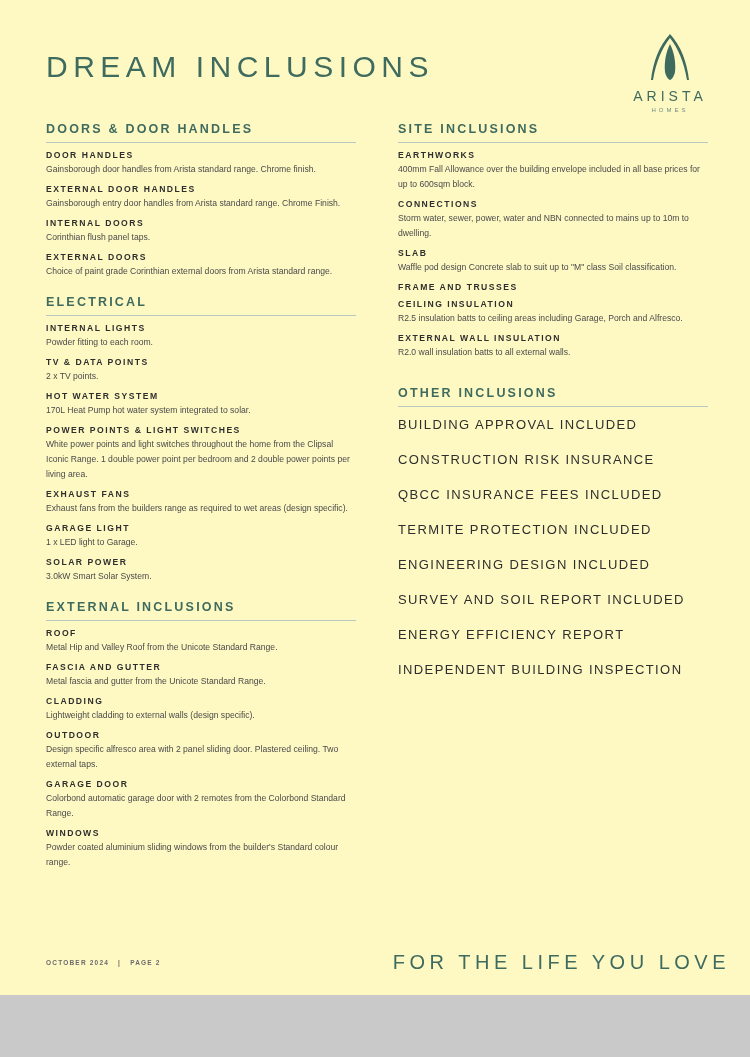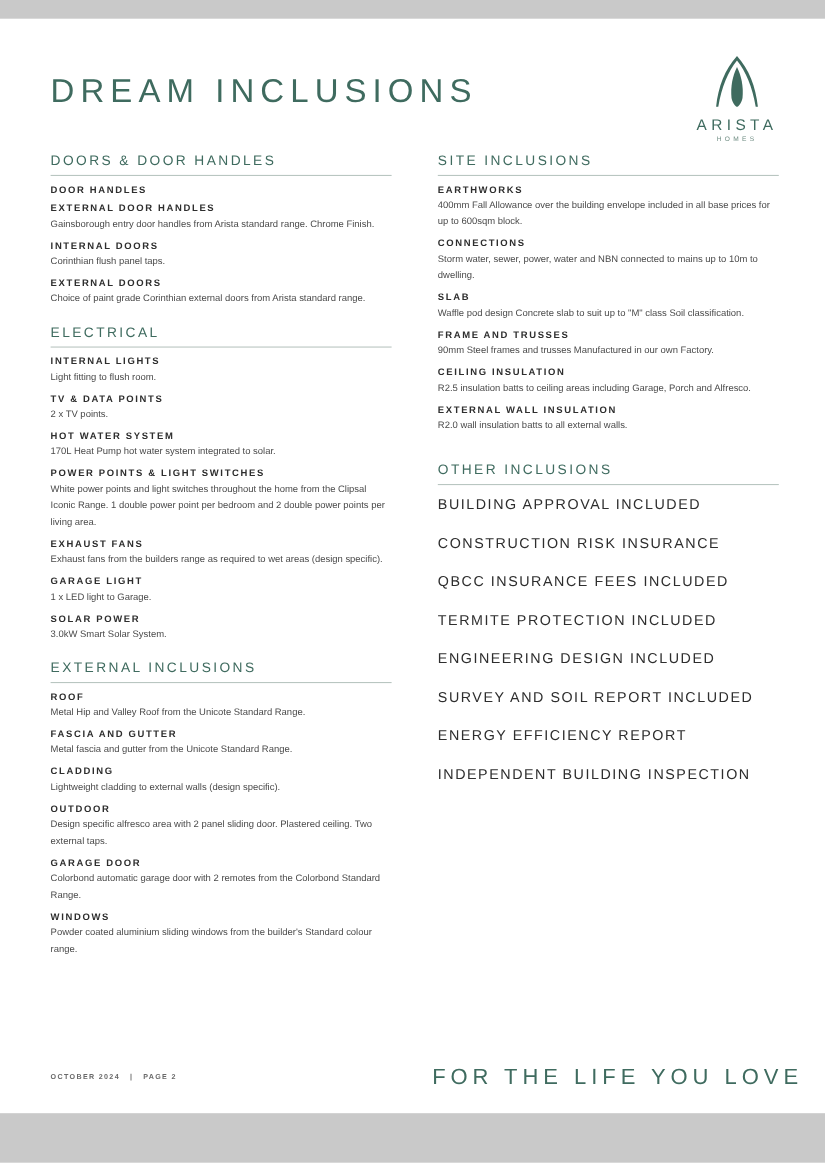--- a/index.html
+++ b/index.html
@@ -7,22 +7,22 @@
     padding: 0;
     background: #c9c9c9;
   }
   body {
     font-family: "Liberation Sans", sans-serif;
   }
   .page {
     position: relative;
     width: 750px;
     height: 995px;
-    background: #ffffff;
-    margin: 17px auto;
+    background: #fef9c3;
+    margin: 0 auto;
     overflow: hidden;
     box-sizing: border-box;
   }
   .inner {
     position: absolute;
     left: 46px;
     top: 36px;
     width: 684px;
     height: 990px;
   }
@@ -77,21 +77,21 @@
     top: 0;
     width: 310px;
   }
   .col-left { left: 0; }
   .col-right { left: 352px; }
 
   .sec-title {
     font-size: 12.5px;
     letter-spacing: 2.2px;
     color: #3f6b5f;
-    font-weight: 400;
+    font-weight: 700;
     margin: 0 0 6px 0;
     text-transform: uppercase;
   }
   .rule {
     height: 1px;
     background: #b9c6c1;
     margin-bottom: 7px;
   }
   .section { margin-bottom: 16px; }
 
@@ -169,20 +169,21 @@
     <div class="cols">
 
       <div class="col col-left">
 
         <div class="section">
           <div class="sec-title">DOORS &amp; DOOR HANDLES</div>
           <div class="rule"></div>
 
           <div class="item">
             <div class="item-title">DOOR HANDLES</div>
+            <div class="item-desc">Gainsborough door handles from Arista standard range. Chrome finish.</div>
           </div>
           <div class="item">
             <div class="item-title">EXTERNAL DOOR HANDLES</div>
             <div class="item-desc">Gainsborough entry door handles from Arista standard range. Chrome Finish.</div>
           </div>
           <div class="item">
             <div class="item-title">INTERNAL DOORS</div>
             <div class="item-desc">Corinthian flush panel taps.</div>
           </div>
           <div class="item">
@@ -190,21 +191,21 @@
             <div class="item-desc">Choice of paint grade Corinthian external doors from Arista standard range.</div>
           </div>
         </div>
 
         <div class="section">
           <div class="sec-title">ELECTRICAL</div>
           <div class="rule"></div>
 
           <div class="item">
             <div class="item-title">INTERNAL LIGHTS</div>
-            <div class="item-desc">Light fitting to flush room.</div>
+            <div class="item-desc">Powder fitting to each room.</div>
           </div>
           <div class="item">
             <div class="item-title">TV &amp; DATA POINTS</div>
             <div class="item-desc">2 x TV points.</div>
           </div>
           <div class="item">
             <div class="item-title">HOT WATER SYSTEM</div>
             <div class="item-desc">170L Heat Pump hot water system integrated to solar.</div>
           </div>
           <div class="item">
@@ -270,21 +271,20 @@
           <div class="item">
             <div class="item-title">CONNECTIONS</div>
             <div class="item-desc">Storm water, sewer, power, water and NBN connected to mains up to 10m to dwelling.</div>
           </div>
           <div class="item">
             <div class="item-title">SLAB</div>
             <div class="item-desc">Waffle pod design Concrete slab to suit up to "M" class Soil classification.</div>
           </div>
           <div class="item">
             <div class="item-title">FRAME AND TRUSSES</div>
-            <div class="item-desc">90mm Steel frames and trusses Manufactured in our own Factory.</div>
           </div>
           <div class="item">
             <div class="item-title">CEILING INSULATION</div>
             <div class="item-desc">R2.5 insulation batts to ceiling areas including Garage, Porch and Alfresco.</div>
           </div>
           <div class="item">
             <div class="item-title">EXTERNAL WALL INSULATION</div>
             <div class="item-desc">R2.0 wall insulation batts to all external walls.</div>
           </div>
         </div>

